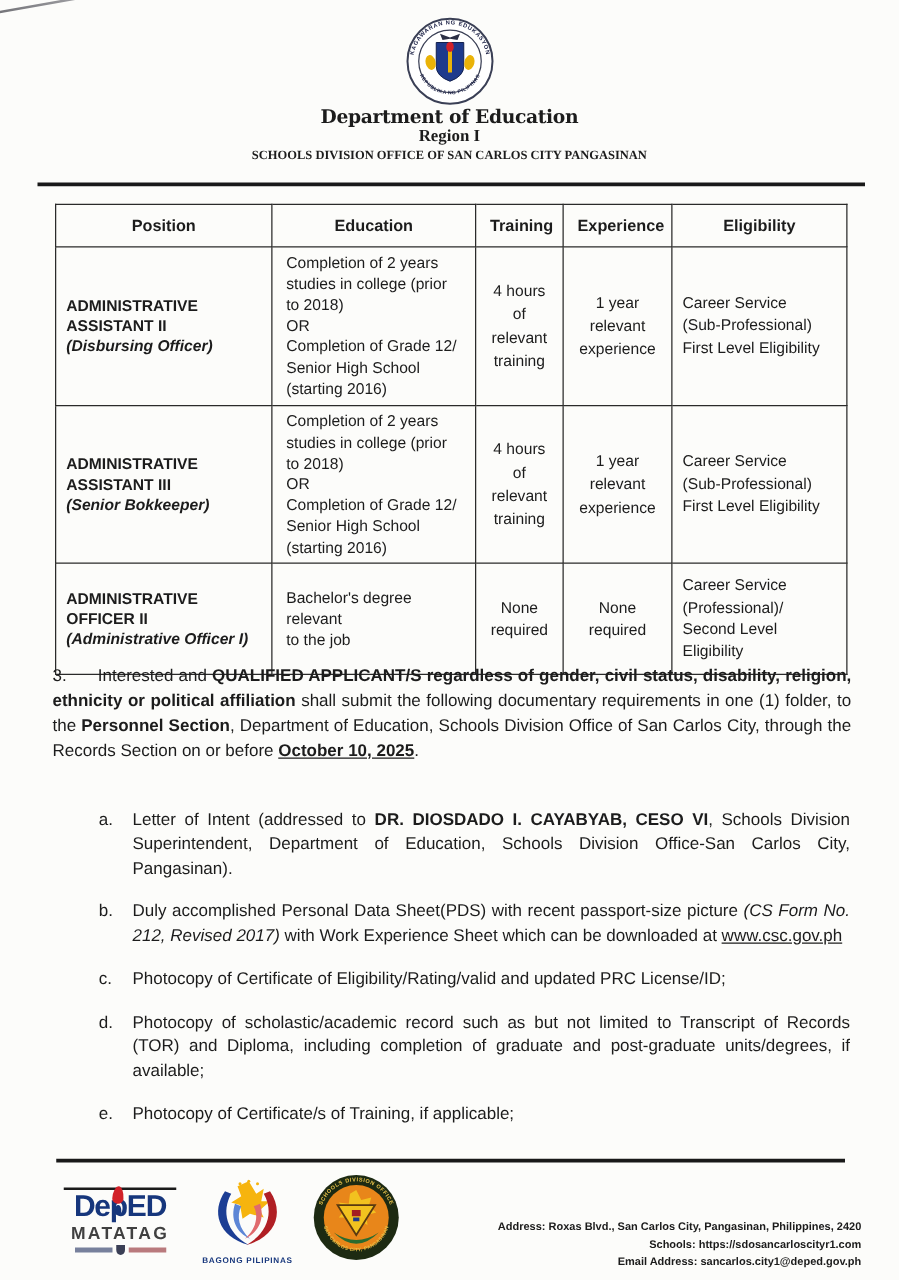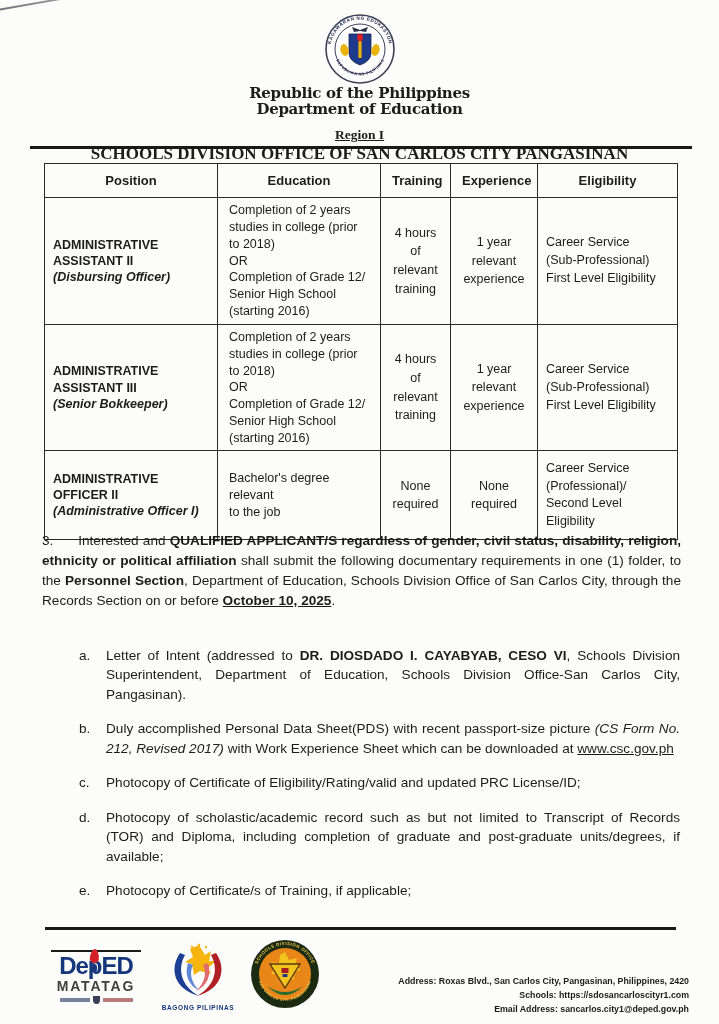--- a/index.html
+++ b/index.html
@@ -12,22 +12,22 @@
   
   .fold-line{position:absolute;top:10px;left:-8px;width:140px;height:2px;
     background:linear-gradient(to right,#6f6f74,#c9c9cc);transform:rotate(-10deg);
     transform-origin:left center;}
 
   
   .header{position:absolute;top:13px;left:0;width:100%;text-align:center;}
   .seal-wrap{width:72px;height:72px;margin:0 auto;}
   .h-republic,.h-dept{font-family:"DejaVu Serif",serif;font-weight:bold;
     font-size:15px;line-height:1.08;letter-spacing:-0.3px;}
-  .h-region{font-family:"Liberation Serif",serif;font-weight:bold;font-size:13.5px;line-height:1.1;margin-top:11px;text-decoration:underline;}
-  .h-office{font-family:"Liberation Serif",serif;font-weight:bold;font-size:17px;line-height:1.1;margin-top:2px;text-align:center;}
+  .h-region{font-family:"Liberation Serif",serif;font-weight:bold;font-size:13.5px;line-height:1.1;margin-top:1px;}
+  .h-office{font-family:"Liberation Serif",serif;font-weight:bold;font-size:10px;line-height:1.1;margin-top:2px;text-align:center;}
   .header-rule{position:absolute;top:146px;left:30px;width:662px;height:3px;background:#191919;}
 
   
   table.jobtable{position:absolute;top:163px;left:44px;width:633px;
     border-collapse:collapse;table-layout:fixed;font-size:12.5px;}
   .jobtable th,.jobtable td{border:1.6px solid #2a2a2a;}
   .jobtable th{font-size:13px;font-weight:bold;padding:9px 11px;text-align:center;}
   .cell-pos{padding:4px 4px 4px 8px;font-weight:bold;vertical-align:middle;line-height:1.3;}
   .cell-pos .sub{font-style:italic;}
   .cell-edu{padding:4px 2px 4px 11px;vertical-align:middle;white-space:pre-line;line-height:1.34;}
@@ -88,21 +88,20 @@
         <textPath href="#sealArcBot" startOffset="50%" text-anchor="middle">REPUBLIKA NG PILIPINAS</textPath>
       </text>
       <path d="M28 14 L36 17 L44 14 L42 19 L36 18 L30 19 Z" fill="#2b2f45"></path>
       <path d="M25 21 L47 21 L47 40 Q47 48 36 52 Q25 48 25 40 Z" fill="#1e3a8c" stroke="#14224f" stroke-width="0.8"></path>
       <rect x="34.4" y="26" width="3.2" height="19" fill="#eab308"></rect>
       <ellipse cx="36" cy="24.5" rx="3" ry="4" fill="#d22128"></ellipse>
       <ellipse cx="20.5" cy="37" rx="4" ry="6" fill="#eab308" transform="rotate(-14 20.5 37)"></ellipse>
       <ellipse cx="51.5" cy="37" rx="4" ry="6" fill="#eab308" transform="rotate(14 51.5 37)"></ellipse>
     </svg>
   </div>
-  <div class="h-republic">Republic of the Philippines</div>
   <div class="h-dept">Department of Education</div>
   <div class="h-region">Region I</div>
   <div class="h-office">SCHOOLS DIVISION OFFICE OF SAN CARLOS CITY PANGASINAN</div>
 </div>
 <div class="header-rule"></div>
 
 <table class="jobtable">
   <colgroup>
     <col style="width:173px">
       <col style="width:163px">

